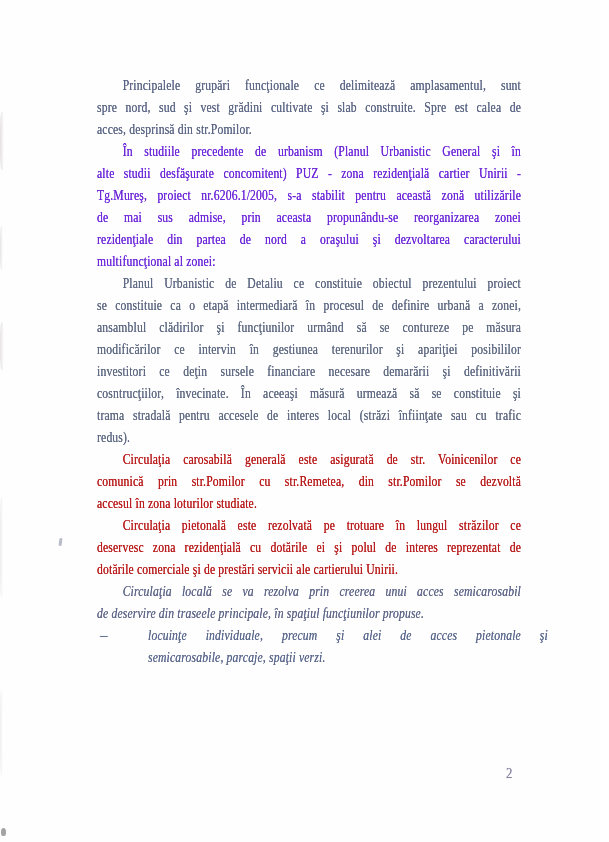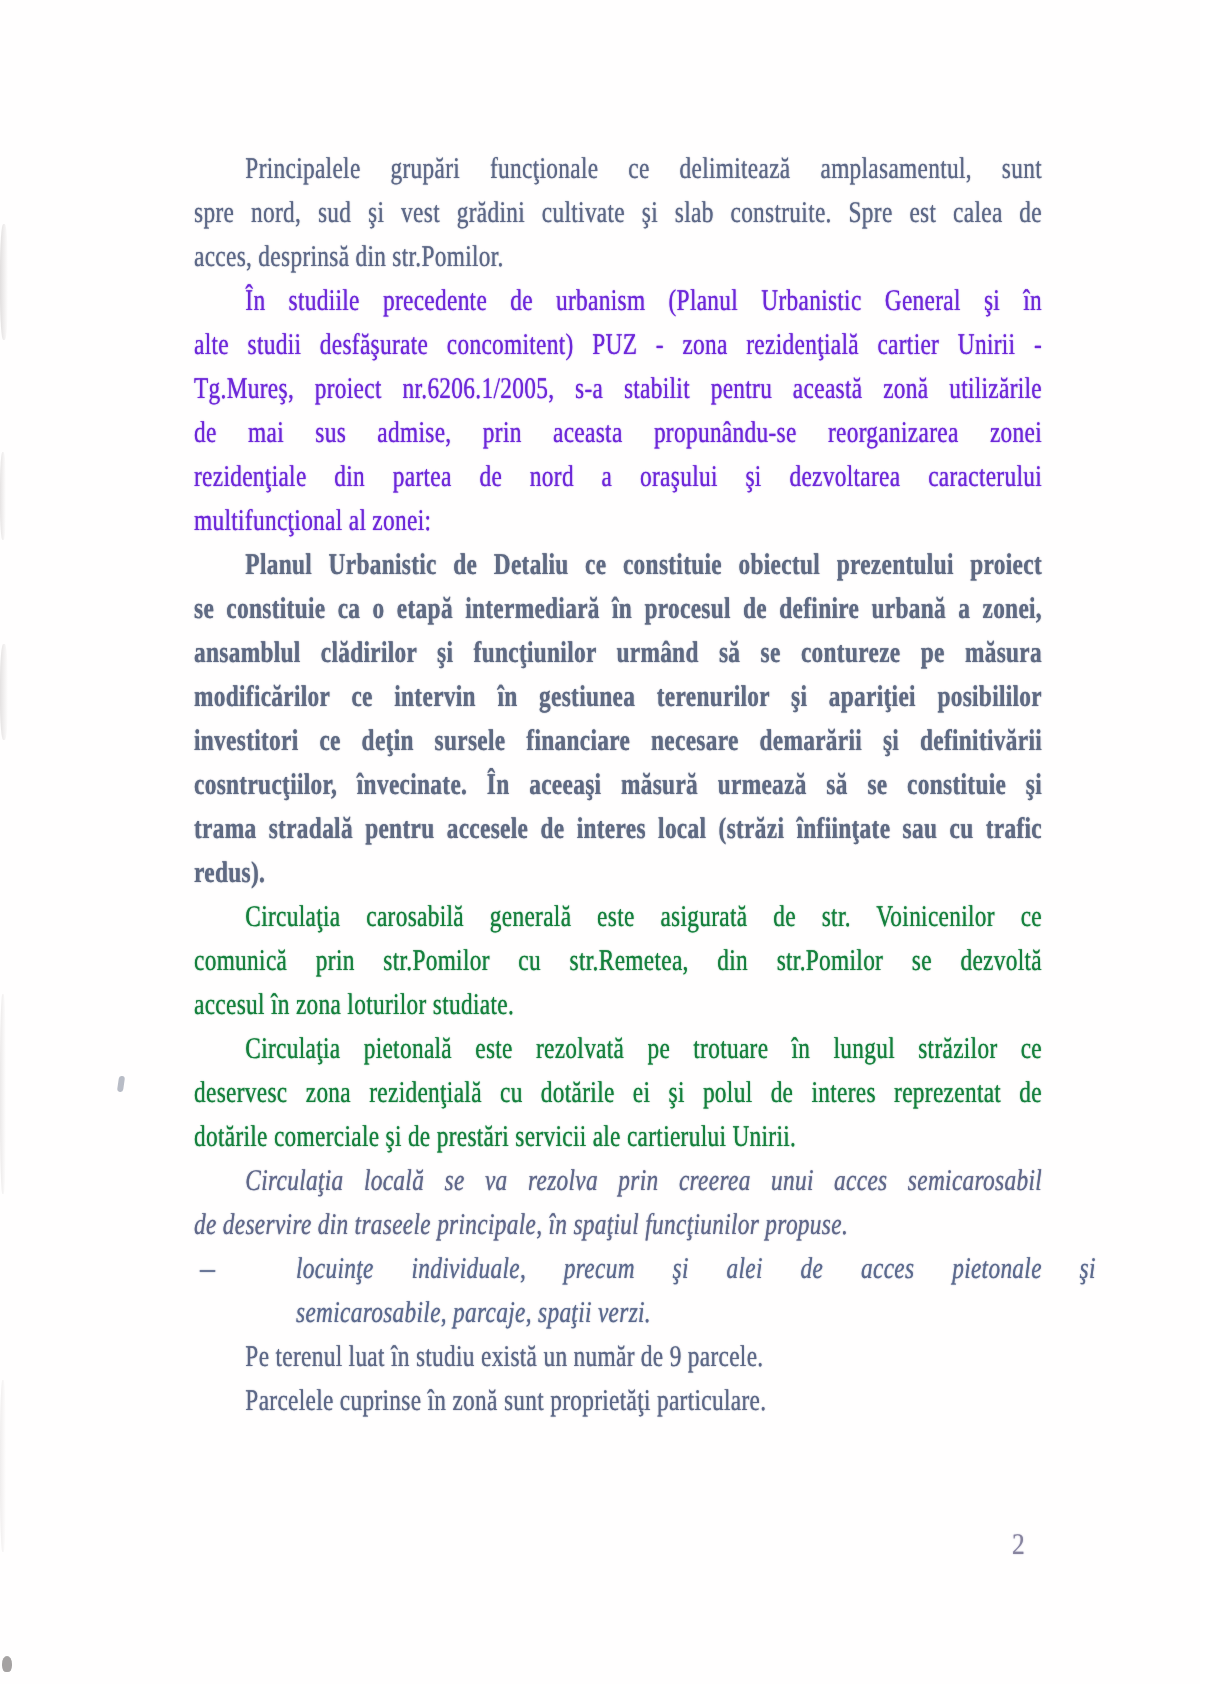--- a/index.html
+++ b/index.html
@@ -37,22 +37,22 @@
     text-align:justify;
     text-align-last:justify;
     white-space:nowrap;
     text-shadow:0 0 .7px currentColor;
   }
   .first{text-indent:33px;}
   .last{text-align-last:left;}
   p.para{margin:0;padding:0;}
   .c1{color:#5d6887;}
   .c2{color:#6d28d9;}
-  .c3{color:#5f6a83;font-weight:bold;}
-  .c4{color:#15803d;}
+  .c3{color:#5f6a83;}
+  .c4{color:#b91c1c;}
   .c5{color:#60688a;font-style:italic;}
   .gap-lg{margin-top:12px;}
   .gap-sm{margin-top:8px;}
   .list-item{
     position:relative;
     margin:0;
     padding-left:51px;
     color:#5c6a8e;
   }
   .list-item .ln{
@@ -132,22 +132,18 @@
       <span class="ln last">de deservire din traseele principale, în spaţiul funcţiunilor propuse.</span>
     </p>
 
 
     <div class="list-item">
       <span class="list-marker">–</span>
       <span class="ln first-li">locuinţe individuale, precum şi alei de acces pietonale şi</span>
       <span class="ln last">semicarosabile, parcaje, spaţii verzi.</span>
     </div>
 
-    <p class="para c1 gap-sm">
-      <span class="ln first last">Pe terenul luat în studiu există un număr de 9 parcele.</span>
-      <span class="ln first last">Parcelele cuprinse în zonă sunt proprietăţi particulare.</span>
-    </p>
 
   </div>
 
   <div class="page-number">2</div>
 
 </div>
 
 </body></html>

